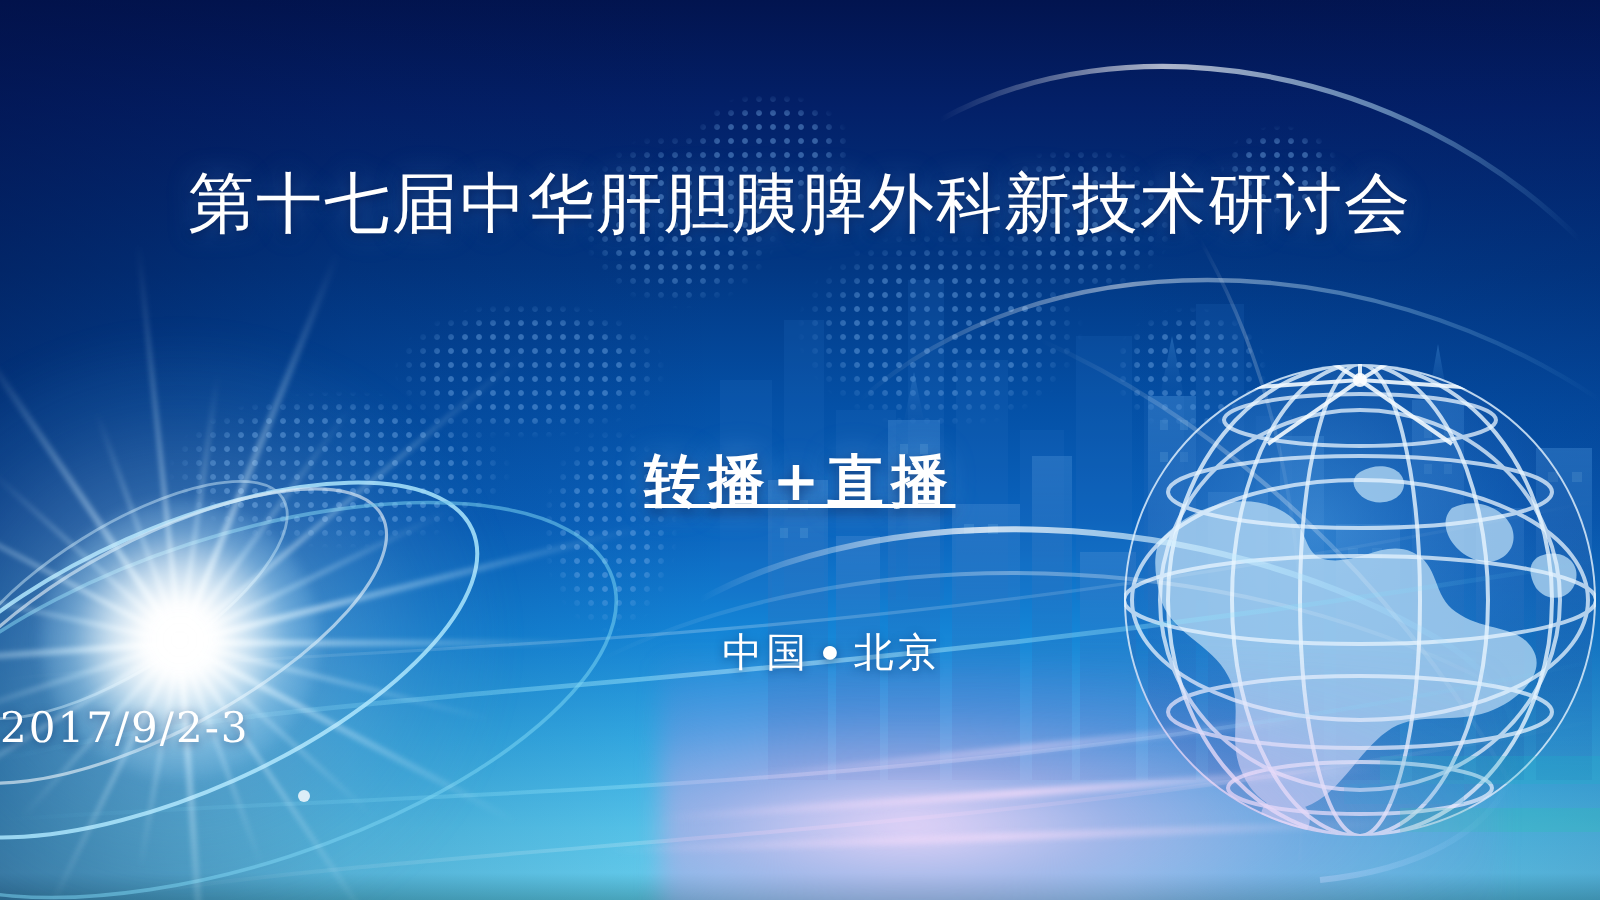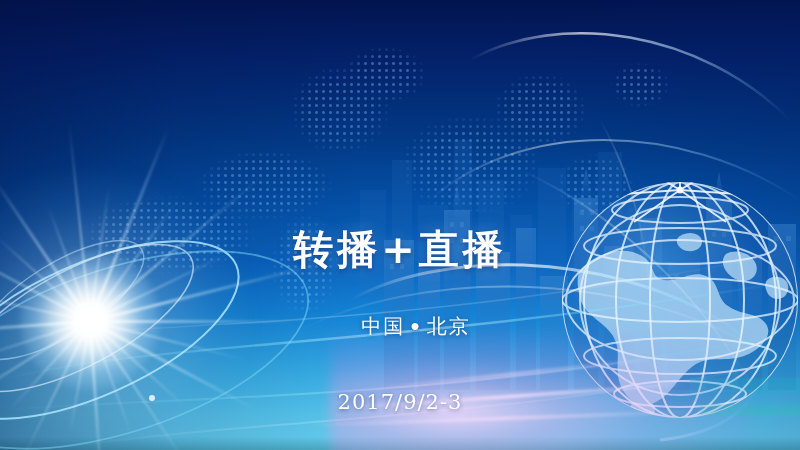--- a/index.html
+++ b/index.html
@@ -154,24 +154,25 @@
   .title-l2 { top: 133px; font-size: 33px; }
 
   .subtitle {
     position: absolute;
     left: 0; right: 0;
     top: 222px;
     text-align: center;
     color: #ffffff;
     font-family: "DejaVu Serif", "Liberation Serif", serif;
     font-weight: 700;
-    font-size: 40px;
+    font-size: 28px;
     letter-spacing: 4px;
     text-shadow: 0 2px 6px rgba(0,30,90,0.6), 0 0 16px rgba(150,210,255,0.4);
     white-space: nowrap;
+    text-decoration: underline;
   }
 
   .place {
     position: absolute;
     left: 0; right: 0;
     top: 313px;
     text-align: center;
     color: #ffffff;
     font-family: Liberation Serif, serif;
     font-size: 20px;
@@ -179,28 +180,27 @@
     text-shadow: 0 1px 4px rgba(0,30,90,0.5);
     white-space: nowrap;
     padding-left: 32px;
   }
   .place .sep { font-size: 16px; padding: 0 5px; vertical-align: 2px; }
 
   .date {
     position: absolute;
     left: 0; right: 0;
     top: 352px;
-    text-align: center;
+    text-align: left;
     color: #ffffff;
     font-family: "DejaVu Serif", "Liberation Serif", serif;
     font-size: 21px;
     letter-spacing: 1px;
     text-shadow: 0 1px 4px rgba(0,30,90,0.5);
     white-space: nowrap;
-    margin-top: 38px;
   }
 </style>
 </head>
 <body>
 
 <div id="stage">
 
   <div class="bg-base"></div>
   <div class="bg-side"></div>
   <div class="dotmap"></div>
@@ -408,20 +408,21 @@
     <div class="ray" style="width:210px; transform:rotate(292deg); height:3px;"></div>
     <div class="ray" style="width:145px; transform:rotate(306deg);"></div>
     <div class="ray" style="width:225px; transform:rotate(320deg);"></div>
     <div class="ray" style="width:150px; transform:rotate(334deg);"></div>
     <div class="ray" style="width:240px; transform:rotate(346deg); height:3px;"></div>
     <div class="burst-core"></div>
   </div>
 
   <div class="text-layer">
 
+    <div class="title title-l1">第十七届中华肝胆胰脾外科新技术研讨会</div>
 
 
     <div class="subtitle">转播+直播</div>
 
     <div class="place">
       <span>中国</span><span class="sep">●</span><span>北京</span>
     </div>
 
     <div class="date">2017/9/2-3</div>
 

